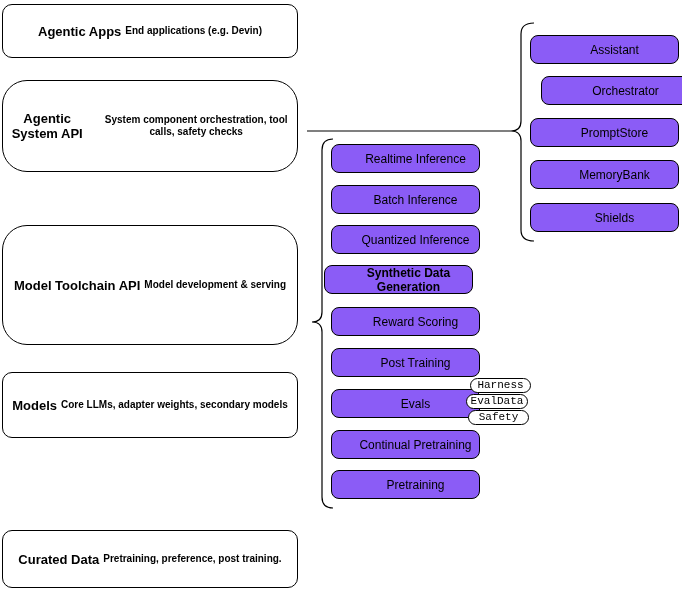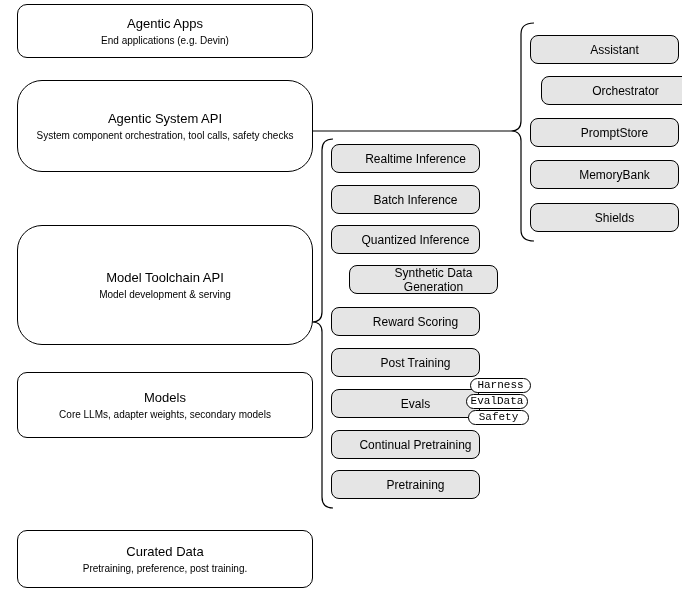--- a/index.html
+++ b/index.html
@@ -12,43 +12,44 @@
     color: #000000;
     overflow: hidden;
   }
   svg.overlay {
     position: absolute;
     left: 0; top: 0;
     width: 682px; height: 591px;
   }
   .lbox {
     position: absolute;
-    left: 17px;
+    left: 2px;
     width: 296px;
     border: 1px solid #000000;
     background: #ffffff;
     display: flex;
-    flex-direction: column;
+    flex-direction: row;
     align-items: center;
     justify-content: center;
     gap: 4px;
     text-align: center;
     box-sizing: border-box;
+    font-weight: bold;
   }
   .r10 { border-radius: 10px; }
   .r25 { border-radius: 25px; }
   .lbox .title { font-size: 13px; line-height: 15px; }
   .lbox .sub   { font-size: 10px; line-height: 12px; }
   .mbox {
     position: absolute;
     width: 149px;
     height: 29px;
     border: 1px solid #000000;
     border-radius: 8px;
-    background: #e5e5e5;
+    background: #8b5cf6;
     display: flex;
     align-items: center;
     justify-content: center;
     font-size: 12px;
     box-sizing: border-box;
     text-align: center;
     padding-left: 20px;
   }
   .pill {
     position: absolute;
@@ -98,21 +99,21 @@
 
 
   <div class="lbox r10" style="top:530px; height:58px;">
     <div class="title">Curated Data</div>
     <div class="sub">Pretraining, preference, post training.</div>
   </div>
 
   <div class="mbox" style="left:331px; top:144px;">Realtime Inference</div>
   <div class="mbox" style="left:331px; top:185px;">Batch Inference</div>
   <div class="mbox" style="left:331px; top:225px;">Quantized Inference</div>
-  <div class="mbox" style="left:349px; top:265px;">Synthetic Data Generation</div>
+  <div class="mbox" style="left:324px; top:265px;font-weight:bold;">Synthetic Data Generation</div>
   <div class="mbox" style="left:331px; top:307px;">Reward Scoring</div>
   <div class="mbox" style="left:331px; top:348px;">Post Training</div>
   <div class="mbox" style="left:331px; top:389px;">Evals</div>
   <div class="mbox" style="left:331px; top:430px;">Continual Pretraining</div>
   <div class="mbox" style="left:331px; top:470px;">Pretraining</div>
 
   <div class="pill" style="left:470px; top:378px; width:61px;">Harness</div>
   <div class="pill" style="left:466px; top:394px; width:62px;">EvalData</div>
   <div class="pill" style="left:468px; top:410px; width:61px;">Safety</div>
 

